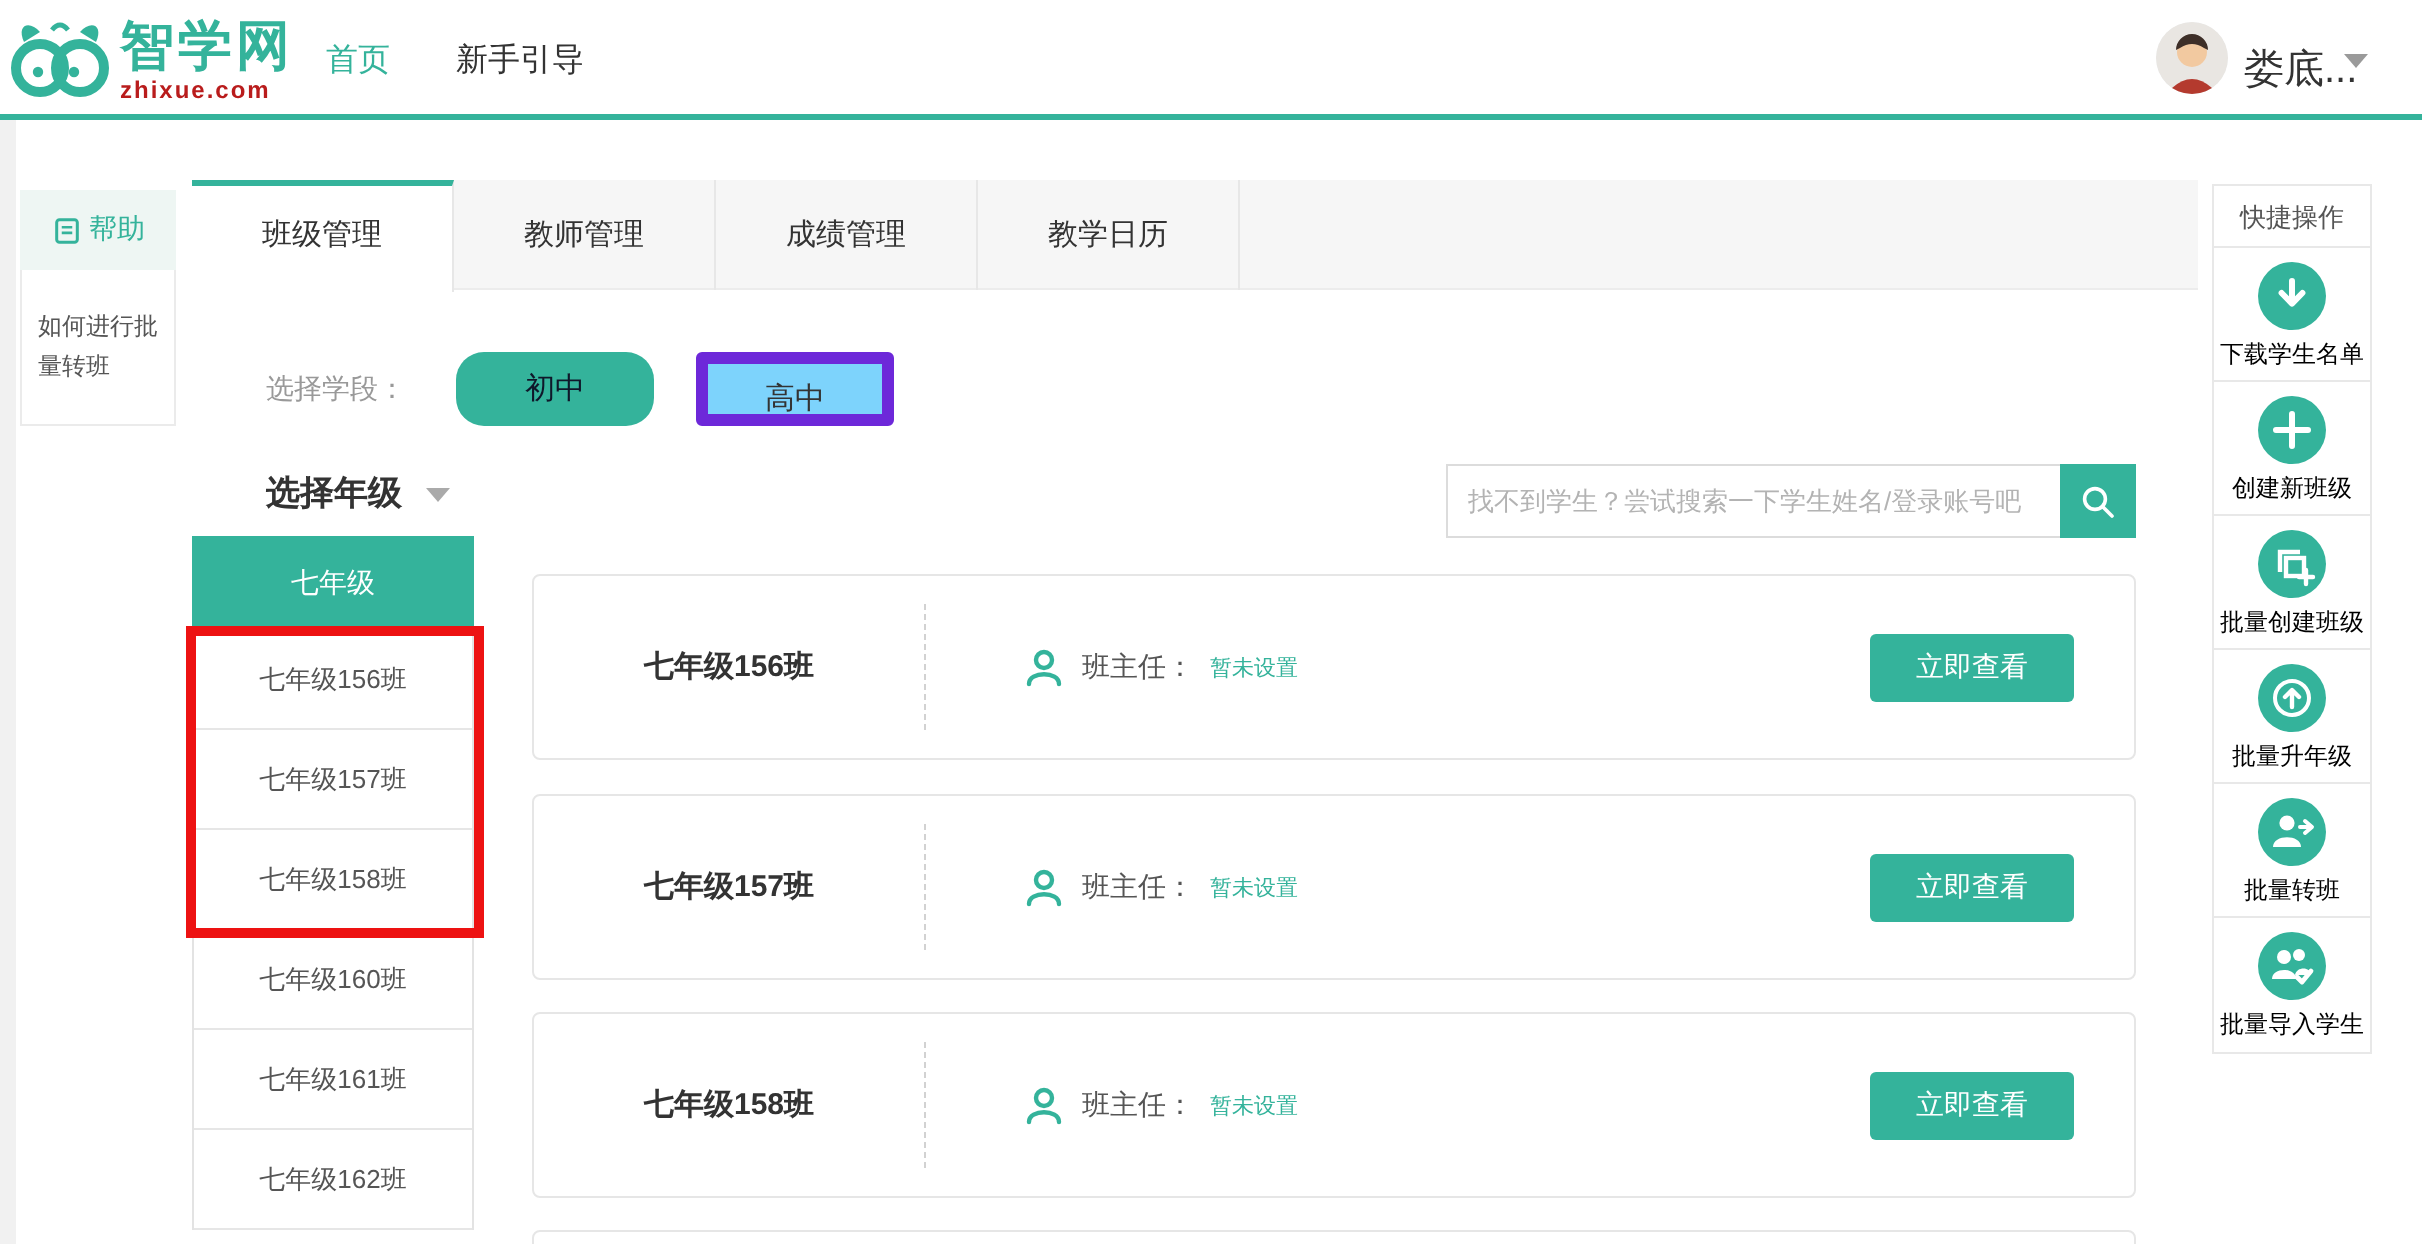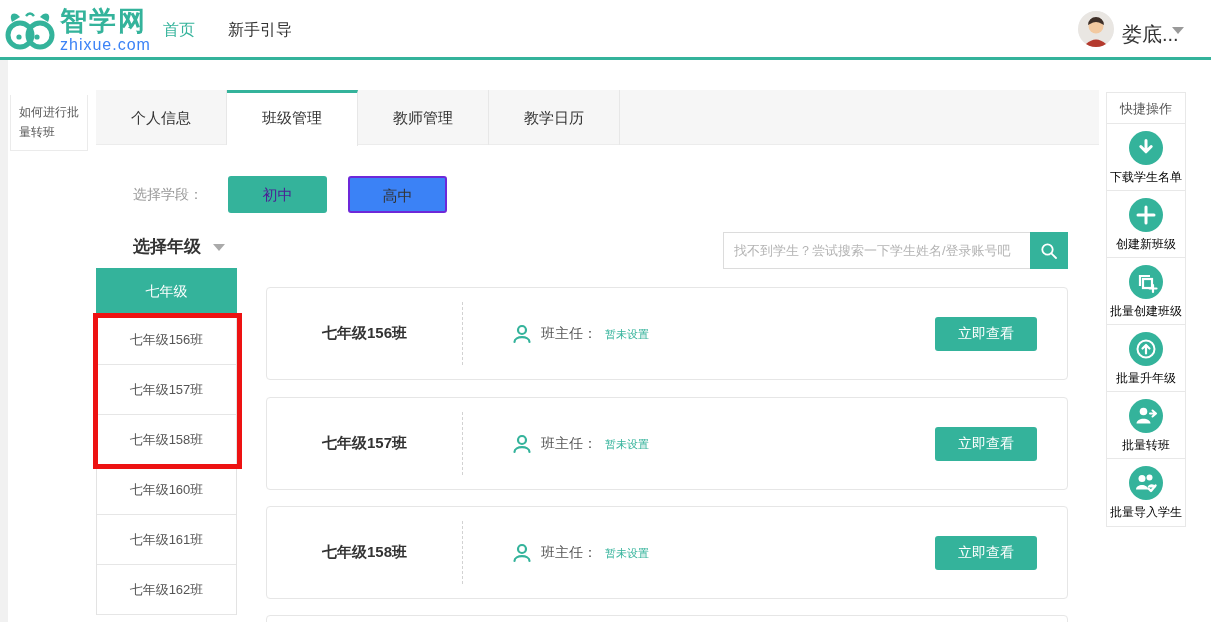--- a/index.html
+++ b/index.html
@@ -6,46 +6,46 @@
   html,body { width:1211px; height:622px; }
   body { font-family:"Liberation Sans","DejaVu Sans",sans-serif; background:#fff; color:#333; }
   #page { position:relative; width:1211px; height:622px; overflow:hidden; background:#fff; }
 
   
   .header { position:absolute; left:0; top:0; width:1211px; height:60px; background:#fff; border-bottom:3px solid #34b39b; }
   .logo { position:absolute; left:4px; top:8px; display:flex; align-items:center; cursor:pointer; }
   .logo-owl { width:52px; height:44px; }
   .logo-text { margin-left:4px; line-height:1; }
   .logo-title { font-size:27px; font-weight:bold; color:#34b39b; letter-spacing:2px; }
-  .logo-sub { font-size:16px; font-weight:normal; color:#3b82f6; letter-spacing:1px; margin-top:2px; }
+  .logo-sub { font-size:12px; font-weight:bold; color:#b91c1c; letter-spacing:1px; margin-top:2px; }
   .nav-item { position:absolute; top:20px; font-size:16px; color:#333; cursor:pointer; }
   .nav-item.active { color:#34b39b; }
   .nav-home { left:163px; } .nav-guide { left:228px; }
   .avatar { position:absolute; left:1078px; top:11px; width:36px; height:36px; border-radius:50%; overflow:hidden; background:#ececec; cursor:pointer; }
   .user-name { position:absolute; left:1122px; top:21px; font-size:20px; color:#333; cursor:pointer; }
   .user-caret { position:absolute; left:1172px; top:27px; width:0; height:0; border-left:6px solid transparent; border-right:6px solid transparent; border-top:7px solid #9a9a9a; cursor:pointer; }
 
   .left-strip { position:absolute; left:0; top:60px; width:8px; height:562px; background:#f1f1f1; }
 
   
   .help { position:absolute; left:10px; top:95px; width:78px; }
   .help-head { height:40px; background:#eef6f3; color:#34b39b; font-size:14px; display:flex; align-items:center; justify-content:center; gap:4px; cursor:pointer; }
-  .help-body { background:#fff; border:1px solid #ebebeb; border-top:none; padding:7px 8px; }
+  .help-body { background:#fff; border:1px solid #ebebeb; border-top:none; padding:18px 8px; }
   .help-link { font-size:12px; color:#555; line-height:1.7; cursor:pointer; }
 
   
   .tabbar { position:absolute; left:96px; top:90px; width:1003px; height:55px; background:#f6f6f6; border-bottom:1px solid #ececec; display:flex; }
   .tab { width:131px; height:55px; line-height:55px; text-align:center; font-size:15px; color:#333; border-right:1px solid #e7e7e7; cursor:pointer; }
   .tab.active { background:#fff; border-top:3px solid #34b39b; line-height:50px; border-right:1px solid #e7e7e7; height:56px; }
 
   
   .stage-label { position:absolute; left:133px; top:186px; font-size:14px; color:#999; }
   .btn-stage { position:absolute; top:176px; width:99px; height:37px; font-size:15px; border-radius:3px; text-align:center; line-height:37px; cursor:pointer; }
-  .btn-junior { left:228px; background:#34b39b; color:#4c1d95; }
-  .btn-senior { left:348px; background:#3b82f6; color:#333; border:2px solid #6d28d9; line-height:35px; }
+  .btn-junior { left:228px; background:#34b39b; color:#0f172a;border-radius:14px; }
+  .btn-senior { left:348px; background:#7dd3fc; color:#333; border:6px solid #6d28d9; line-height:35px; }
 
   
   .grade-label { position:absolute; left:133px; top:235px; font-size:17px; font-weight:bold; color:#333; cursor:pointer; }
   .grade-caret { position:absolute; left:213px; top:244px; width:0; height:0; border-left:6px solid transparent; border-right:6px solid transparent; border-top:7px solid #aaa; cursor:pointer; }
   .search-box { position:absolute; left:723px; top:232px; width:345px; height:37px; }
   .search-input { position:absolute; left:0; top:0; width:320px; height:37px; border:1px solid #dcdcdc; padding:12px 10px; font-size:13px; color:#333; outline:none; font-family:inherit; }
   .search-input::placeholder { color:#b3b3b3; }
   .search-btn { position:absolute; left:307px; top:0; width:38px; height:37px; background:#34b39b; border:none; cursor:pointer; display:flex; align-items:center; justify-content:center; }
 
   
@@ -107,29 +107,36 @@
         <path d="M8,33 q10,-9 20,0 l0,3 -20,0 Z" fill="#b43a2e"></path>
       </svg>
     </div>
     <div class="user-name">娄底...</div>
     <div class="user-caret"></div>
   </div>
 
   <div class="left-strip"></div>
 
   <div class="help">
+    <div class="help-head">
+      <svg width="15" height="15" viewBox="0 0 16 16">
+        <rect x="2.5" y="2" width="11" height="12" rx="1.5" fill="none" stroke="#34b39b" stroke-width="1.6"></rect>
+        <path d="M5.2,6 h5.6 M5.2,9 h5.6" stroke="#34b39b" stroke-width="1.4"></path>
+      </svg>
+      <span>帮助</span>
+    </div>
     <div class="help-body">
       <div class="help-link">如何进行批量转班</div>
     </div>
   </div>
 
   <div class="tabbar">
-    <div class="tab">个人信息</div>
     <div class="tab active">班级管理</div>
     <div class="tab">教师管理</div>
+    <div class="tab">成绩管理</div>
     <div class="tab">教学日历</div>
   </div>
 
   <div class="stage-label">选择学段：</div>
   <div class="btn-stage btn-junior">初中</div>
   <div class="btn-stage btn-senior">高中</div>
 
   <div class="grade-label">选择年级</div>
   <div class="grade-caret"></div>
   <div class="search-box">

